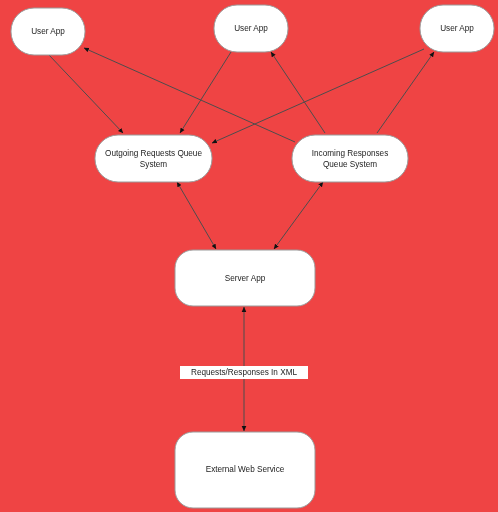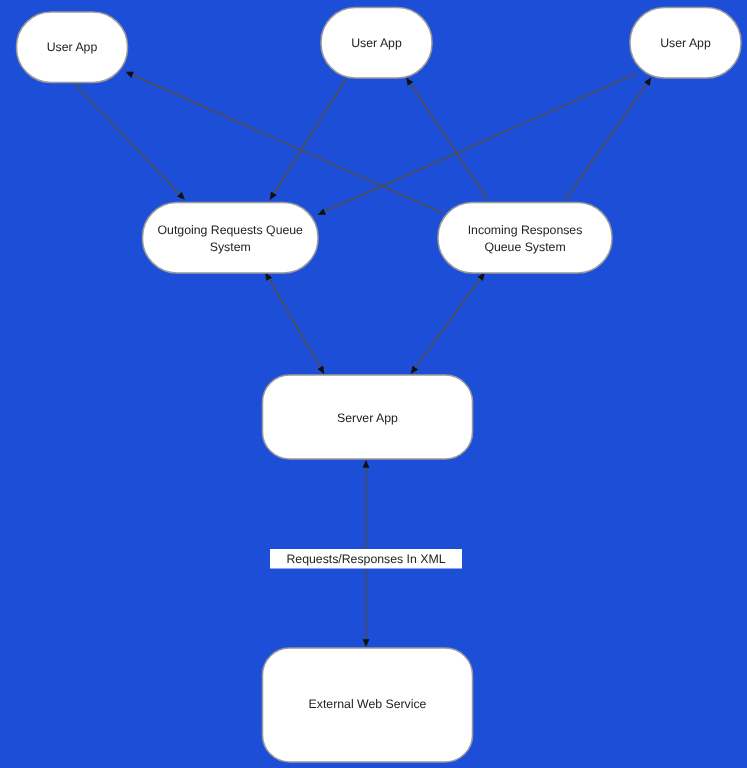--- a/index.html
+++ b/index.html
@@ -10,21 +10,21 @@
   body {
     width: 498px;
     height: 512px;
     font-family: "Liberation Sans", sans-serif;
     overflow: hidden;
   }
   #diagram-root {
     position: relative;
     width: 498px;
     height: 512px;
-    background: #1d4ed8;
+    background: #ef4444;
   }
   svg#diagram-canvas {
     display: block;
     width: 498px;
     height: 512px;
   }
   .node-shape {
     fill: #ffffff;
     stroke: #9a9a9a;
     stroke-width: 1;

